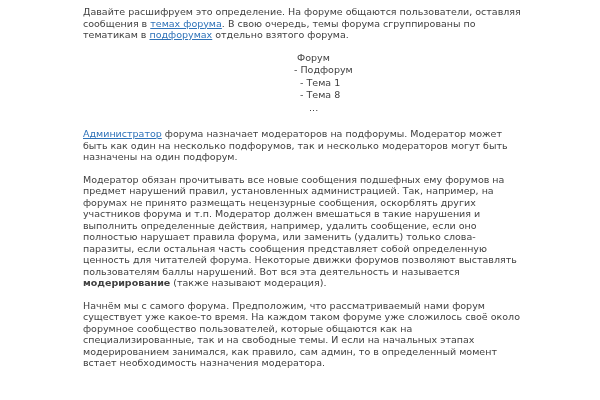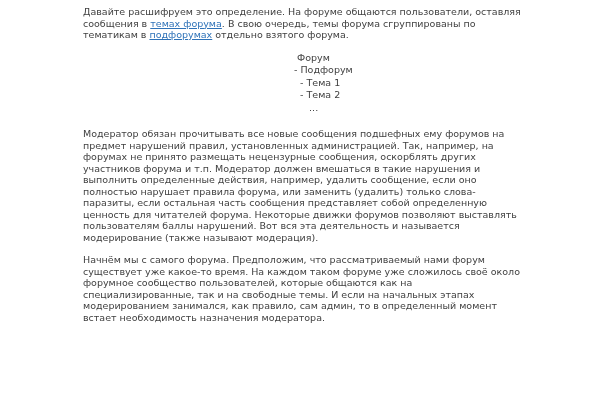--- a/index.html
+++ b/index.html
@@ -23,33 +23,34 @@
   .tree {
     white-space: pre;
     margin: 1px 0 14px 211px;
     line-height: 12.5px;
   }
   a.link, a.link.italic {
     color: #2e72b8;
     text-decoration: underline;
     cursor: pointer;
   }
-  .bold { font-weight: normal; }
+  .bold { font-weight: bold; }
 </style>
 </head>
 <body>
 
 <div class="page">
   <div class="para"><span>Давайте расшифруем это определение. На форуме общаются пользователи, оставляя сообщения в </span><a class="link" href="#">темах форума</a><span>. В свою очередь, темы форума сгруппированы по тематикам в </span><a class="link" href="#">подфорумах</a><span> отдельно взятого форума.</span></div>
 
   <div class="tree"> Форум
 - Подфорум
   - Тема 1
-  - Тема 2
+  - Тема 8
      ...</div>
 
+  <div class="para"><a class="link" href="#">Администратор</a><span> форума назначает модераторов на подфорумы. Модератор может быть как один на несколько подфорумов, так и несколько модераторов могут быть назначены на один подфорум.</span></div>
 
   <div class="para"><span>Модератор обязан прочитывать все новые сообщения подшефных ему форумов на предмет нарушений правил, установленных администрацией. Так, например, на форумах не принято размещать нецензурные сообщения, оскорблять других участников форума и т.п. Модератор должен вмешаться в такие нарушения и выполнить определенные действия, например, удалить сообщение, если оно полностью нарушает правила форума, или заменить (удалить) только слова-паразиты, если остальная часть сообщения представляет собой определенную ценность для читателей форума. Некоторые движки форумов позволяют выставлять пользователям баллы нарушений. Вот вся эта деятельность и называется </span><span class="bold">модерирование</span><span> (также называют модерация).</span></div>
 
 
   <div class="para"><span>Начнём мы с самого форума. Предположим, что рассматриваемый нами форум существует уже какое-то время. На каждом таком форуме уже сложилось своё около форумное сообщество пользователей, которые общаются как на специализированные, так и на свободные темы. И если на начальных этапах модерированием занимался, как правило, сам админ, то в определенный момент встает необходимость назначения модератора.</span></div>
 
 </div>
 
 </body></html>

